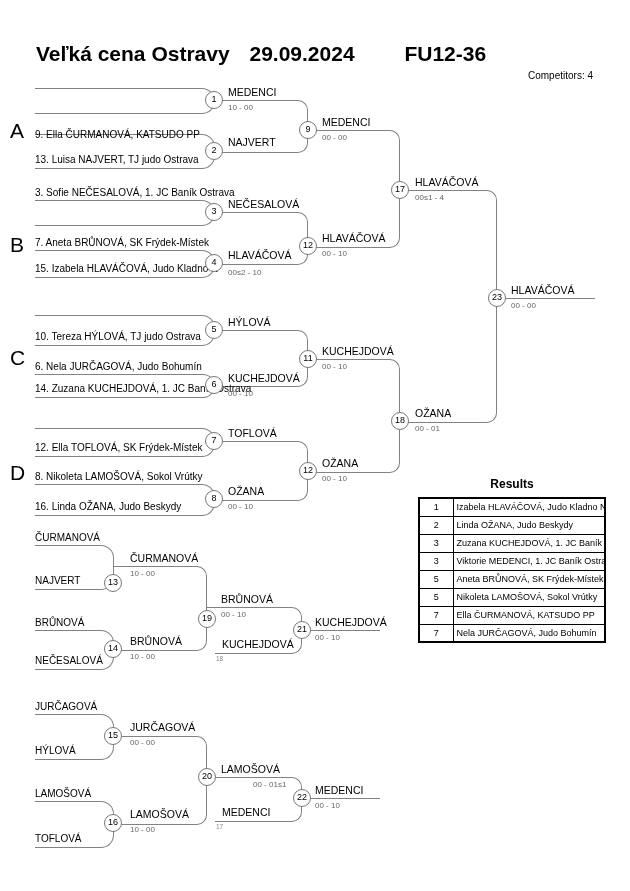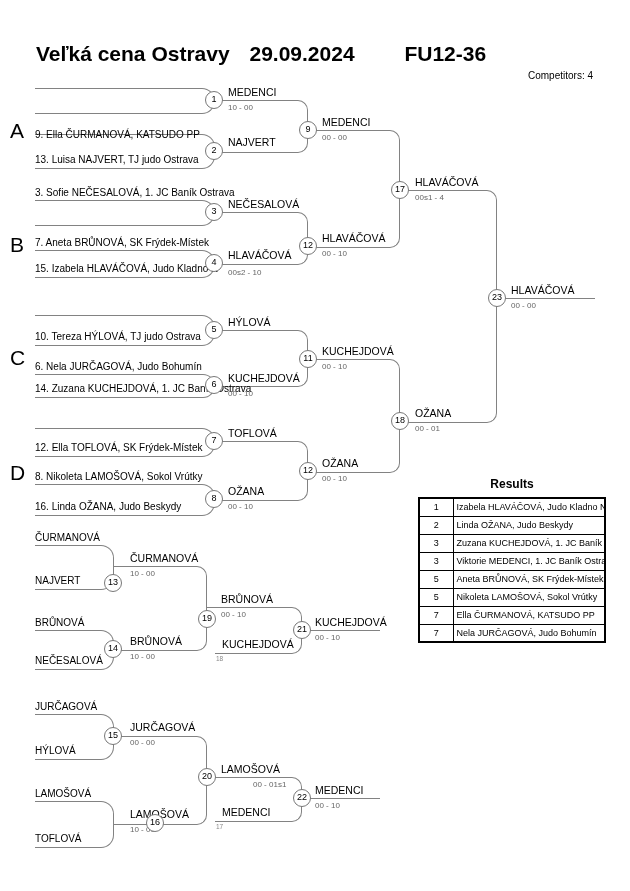--- a/index.html
+++ b/index.html
@@ -152,21 +152,21 @@
   <div class="sd" style="left:207px;top:607px;width:95px;height:25px;"></div>
   <div class="sd" style="left:207px;top:777px;width:95px;height:23px;"></div>
   <div class="su" style="left:215px;top:630px;width:87px;height:24px;"></div>
   <div class="su" style="left:215px;top:798px;width:87px;height:24px;"></div>
   <div class="flat" style="left:302px;top:630px;width:78px;height:2px;"></div>
   <div class="flat" style="left:302px;top:798px;width:78px;height:2px;"></div>
 
   <div class="circle" style="left:104px;top:574px;">13</div>
   <div class="circle" style="left:104px;top:640px;">14</div>
   <div class="circle" style="left:104px;top:727px;">15</div>
-  <div class="circle" style="left:104px;top:814px;margin-left:42px;">16</div>
+  <div class="circle" style="left:104px;top:814px;">16</div>
   <div class="circle" style="left:198px;top:598px;margin-top:12px;">19</div>
   <div class="circle" style="left:198px;top:768px;">20</div>
   <div class="circle" style="left:293px;top:621px;">21</div>
   <div class="circle" style="left:293px;top:789px;">22</div>
 
   <div class="winner" style="left:130px;top:552px;">ČURMANOVÁ</div>
   <div class="score" style="left:130px;top:569px;">10 - 00</div>
   <div class="winner" style="left:130px;top:635px;">BRŮNOVÁ</div>
   <div class="score" style="left:130px;top:652px;">10 - 00</div>
   <div class="winner" style="left:130px;top:721px;">JURČAGOVÁ</div>

